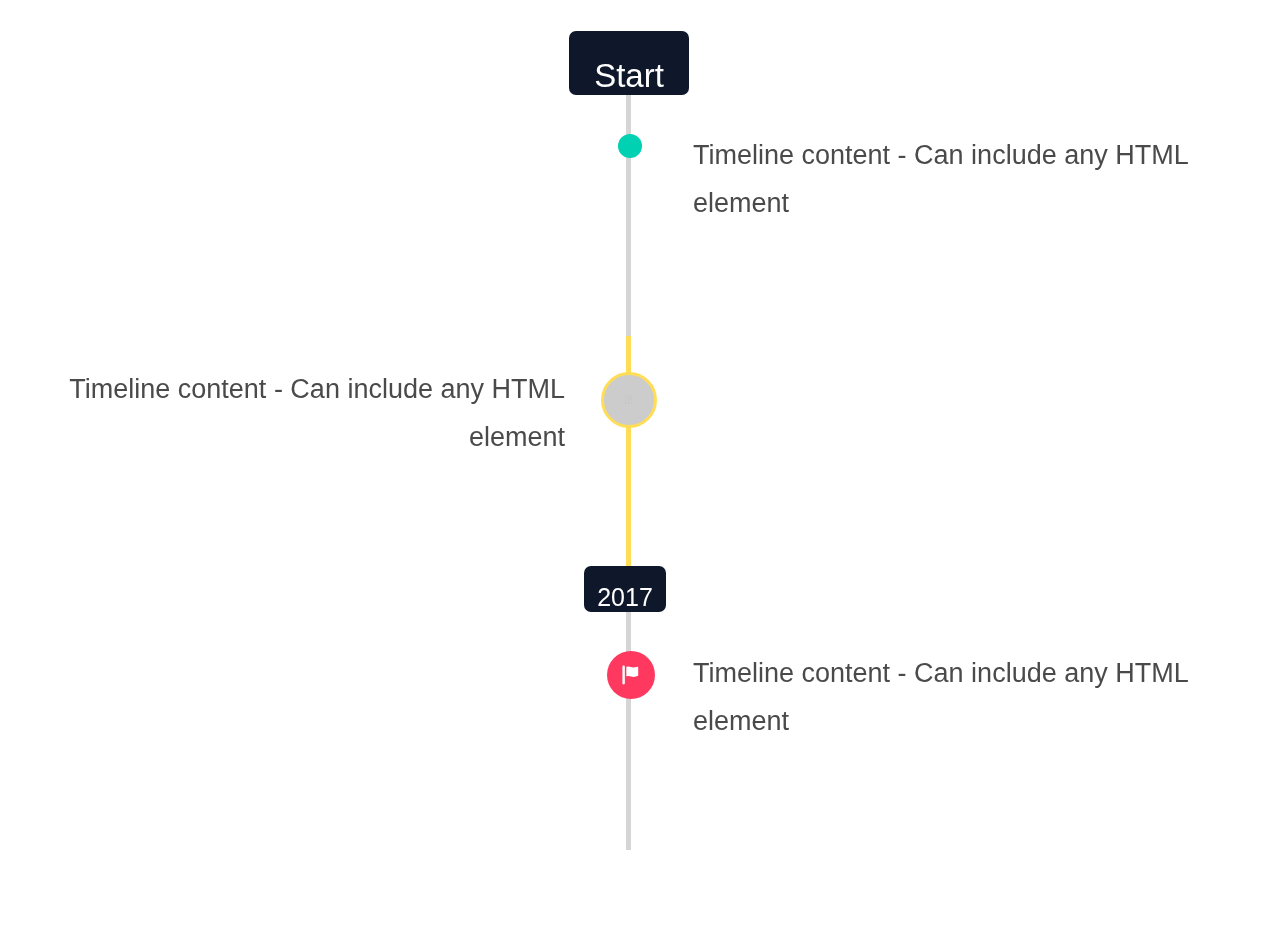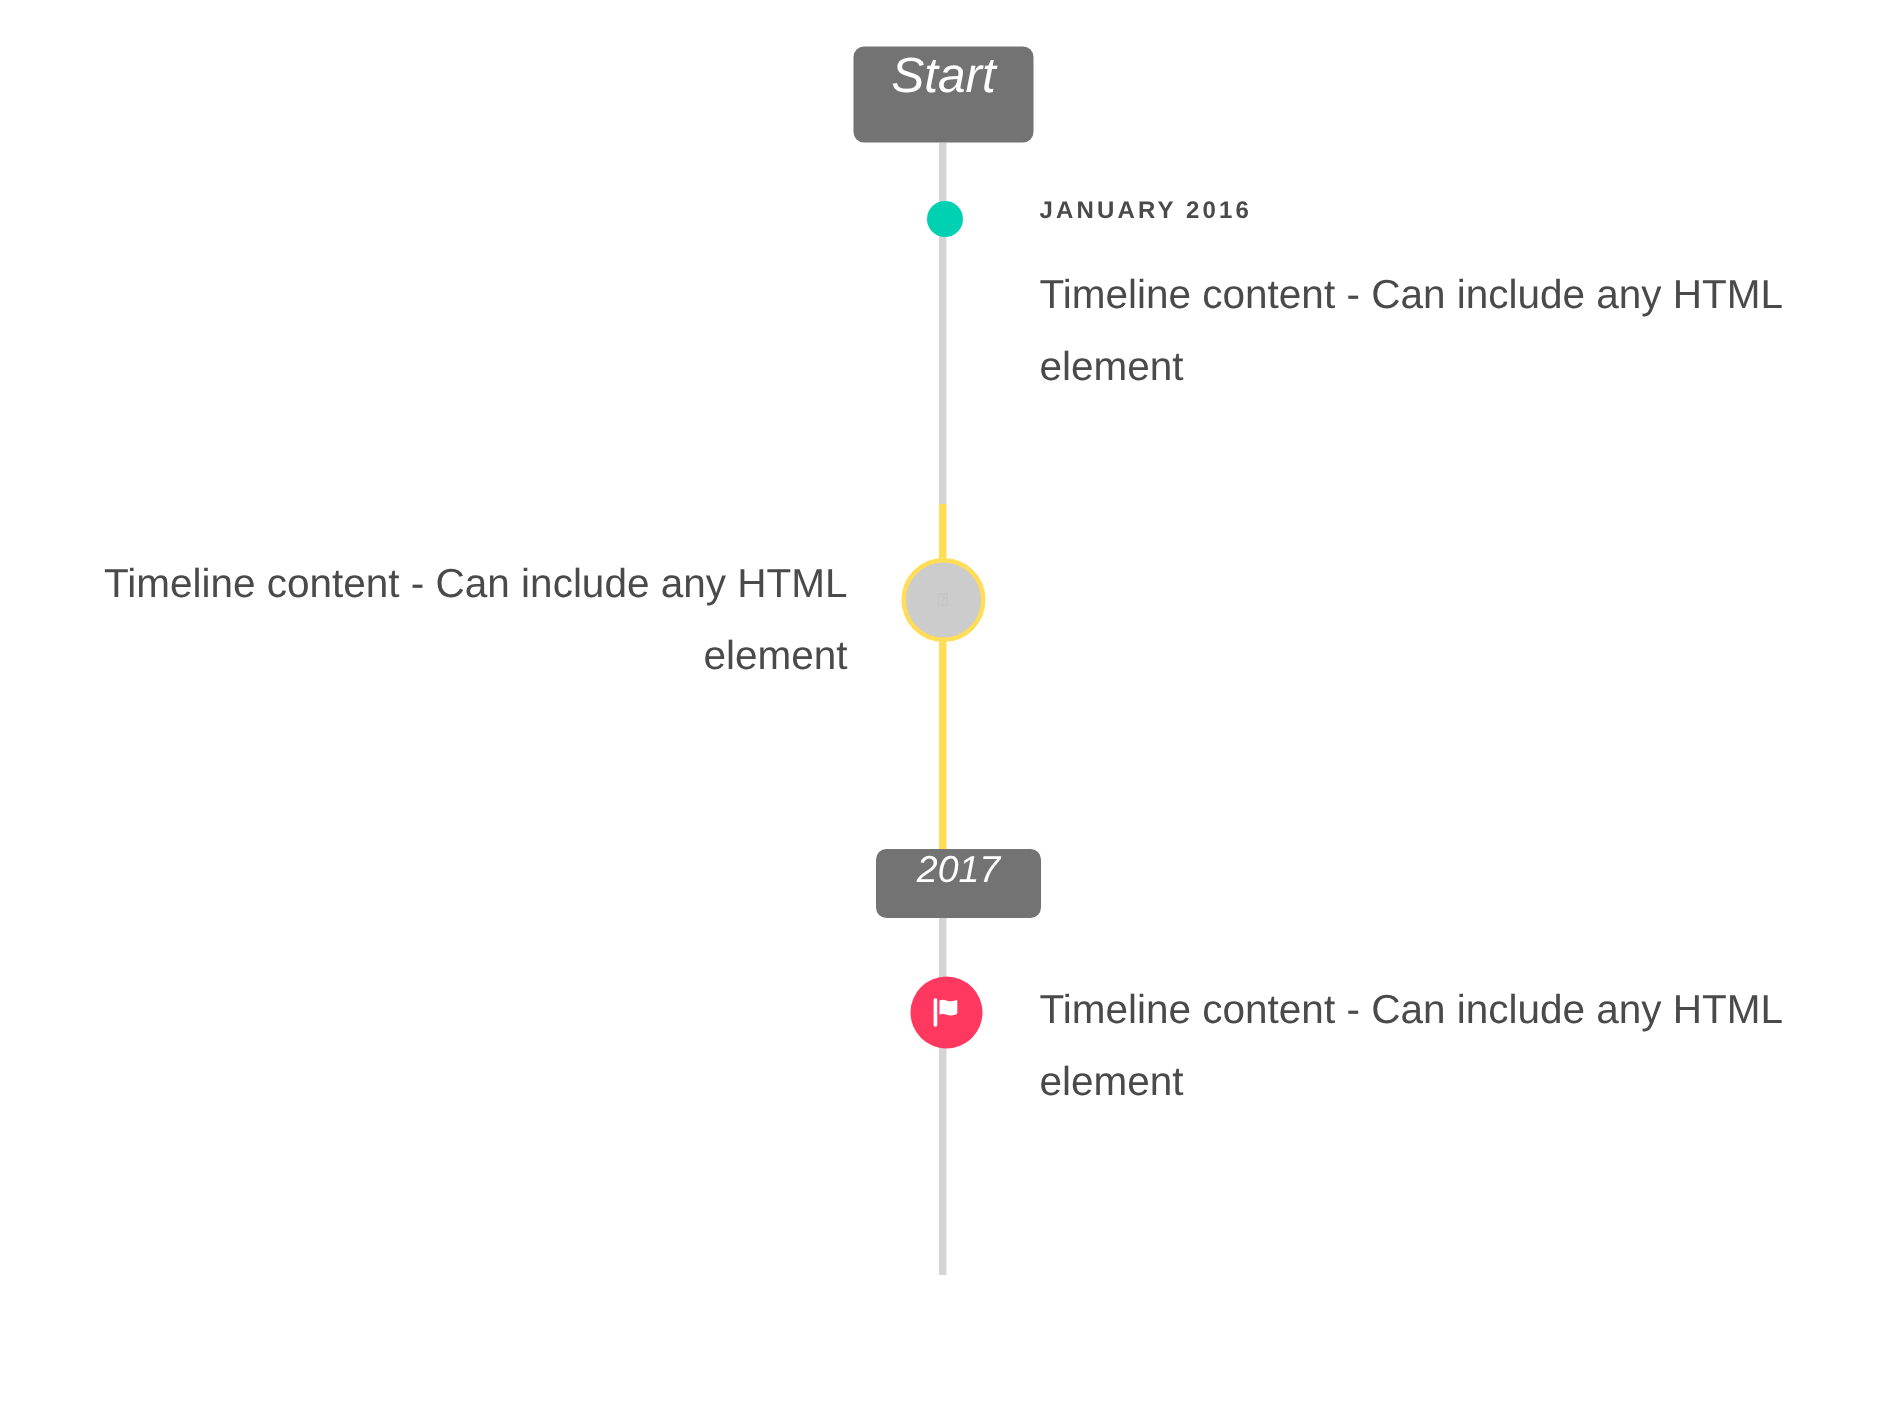--- a/index.html
+++ b/index.html
@@ -27,38 +27,37 @@
     left: 626px;
     width: 5px;
   }
   .rail-gray-top    { top: 95px;  height: 241px; background: #d5d5d5; }
   .rail-yellow      { top: 336px; height: 231px; background: #ffdd57; }
   .rail-gray-bottom { top: 611px; height: 239px; background: #d5d5d5; }
 
   
   .badge {
     position: absolute;
-    background: #737373;
+    background: #0f172a;
     color: #ffffff;
     border-radius: 7px;
     display: flex;
-    align-items: flex-start;
+    align-items: flex-end;
     justify-content: center;
     box-sizing: border-box;
     z-index: 4;
-    font-style: italic;
   }
   .badge-start {
     left: 569px; top: 31px;
     width: 120px; height: 64px;
     font-size: 33px;
   }
   .badge-mid {
     left: 584px; top: 566px;
-    width: 110px; height: 46px;
+    width: 82px; height: 46px;
     font-size: 25px;
   }
   .badge-end {
     left: 576px; top: 849px;
     width: 106px; height: 62px;
     font-size: 33px;
   }
 
   
   .marker {
@@ -131,21 +130,20 @@
   <div class="rail rail-yellow"></div>
   <div class="rail rail-gray-bottom"></div>
 
   <div class="badge badge-start">
     <span>Start</span>
   </div>
 
   <div class="marker marker-dot"></div>
 
   <div class="entry entry-right entry-jan">
-    <div class="entry-header">JANUARY 2016</div>
     <p class="entry-body">Timeline content - Can include any HTML element</p>
   </div>
 
   <div class="marker marker-image">
     <span class="broken-glyph">⍰</span>
   </div>
 
   <div class="entry entry-left entry-feb">
     <p class="entry-body">Timeline content - Can include any HTML element</p>
   </div>

